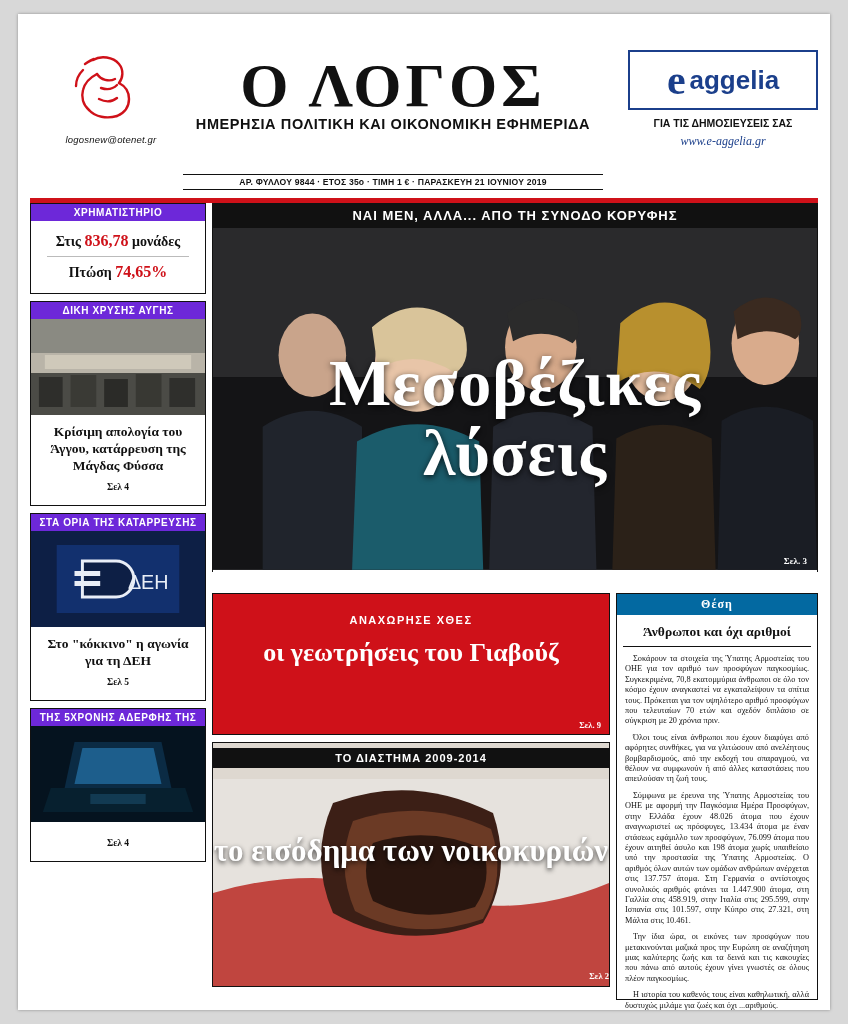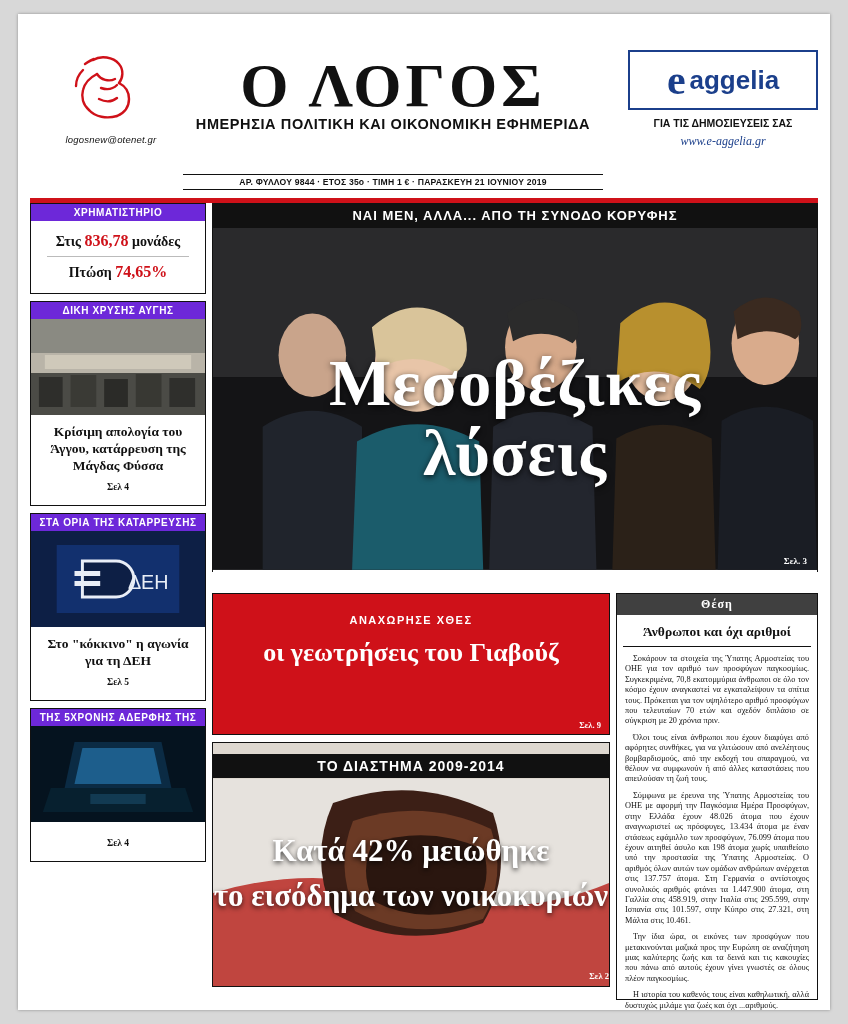--- a/index.html
+++ b/index.html
@@ -83,32 +83,32 @@
   .r2-right{position:absolute;left:404px;top:0;right:0;bottom:0;border:1px solid #111;box-sizing:border-box;background:#fff;}
   .karp{
     border:1px solid #111;background:#cf1119;color:#fff;text-align:center;
     padding:20px 8px 14px 8px;position:relative;height:142px;box-sizing:border-box;
   }
   .karp-kicker{font-size:11px;font-weight:bold;letter-spacing:1.5px;font-family:"Liberation Sans",sans-serif;}
   .karp-title{font-size:26px;line-height:33px;font-weight:bold;margin-top:10px;}
   .karp-pg{position:absolute;right:8px;bottom:4px;font-size:8.5px;font-weight:bold;}
   .income{position:relative;margin-top:7px;height:243px;border:1px solid #111;overflow:hidden;}
   .income-kicker{
-    position:absolute;left:0;right:0;top:11px;background:#111;color:#fff;text-align:center;
-    font-size:14px;font-weight:bold;letter-spacing:1px;padding:4px 0;z-index:3;
+    position:absolute;left:0;right:0;top:5px;background:#111;color:#fff;text-align:center;
+    font-size:11px;font-weight:bold;letter-spacing:1px;padding:4px 0;z-index:3;
     font-family:"Liberation Sans",sans-serif;
   }
   .income-title{
     position:absolute;left:0;right:0;top:85px;text-align:center;color:#fff;z-index:3;
     font-size:31px;line-height:45px;font-weight:bold;text-shadow:0 2px 5px rgba(0,0,0,.7);
   }
   .income-pg{position:absolute;right:0;bottom:5px;color:#fff;font-size:8.5px;font-weight:bold;z-index:3;}
   
   .op-head{
-    background:#404040;color:#fff;text-align:center;font-size:12px;font-weight:bold;
+    background:#0369a1;color:#fff;text-align:center;font-size:12px;font-weight:bold;
     padding:3px 0;letter-spacing:1px;
   }
   .op-title{
     text-align:center;font-size:13.5px;font-weight:bold;padding:9px 6px 6px 6px;color:#111;
     border-bottom:1px solid #111;margin:0 6px;
   }
   .op-body{padding:7px 8px 4px 8px;}
   .op-body p{
     margin:0 0 6px 0;font-size:8.3px;line-height:10.4px;text-align:justify;color:#111;
     text-indent:8px;
@@ -279,21 +279,20 @@
               <svg viewBox="0 0 396 243" preserveAspectRatio="none" style="position:absolute;inset:0;width:100%;height:100%">
                 <rect width="396" height="243" fill="#e6e2dd"></rect>
                 <path d="M0 150 Q100 120 200 150 T396 140 L396 243 L0 243 Z" fill="#c0453f"></path>
                 <path d="M120 60 q80 -30 160 10 q20 60 -10 110 q-80 30 -150 -10 q-24 -56 0 -110 z" fill="#3c1f16"></path>
                 <path d="M140 78 q70 -24 138 8 q16 48 -8 90 q-70 24 -128 -8 q-20 -46 -2 -90 z" fill="#6b3a25"></path>
                 <path d="M160 100 q56 -18 110 6 q10 32 -8 58 q-56 18 -102 -6 q-14 -32 0 -58 z" fill="#2a160f"></path>
                 <rect x="0" y="0" width="396" height="36" fill="#ded8d0"></rect>
               </svg>
               <div class="income-kicker">ΤΟ ΔΙΑΣΤΗΜΑ 2009-2014</div>
               <div class="income-title">
-                <div>Κατά 42% μειώθηκε</div>
                 <div>το εισόδημα των νοικοκυριών</div>
               </div>
               <div class="income-pg">Σελ 2</div>
             </div>
           </div>
 
           <div class="r2-right">
             <div class="op-head">Θέση</div>
             <div class="op-title">Άνθρωποι και όχι αριθμοί</div>
             <div class="op-body">

